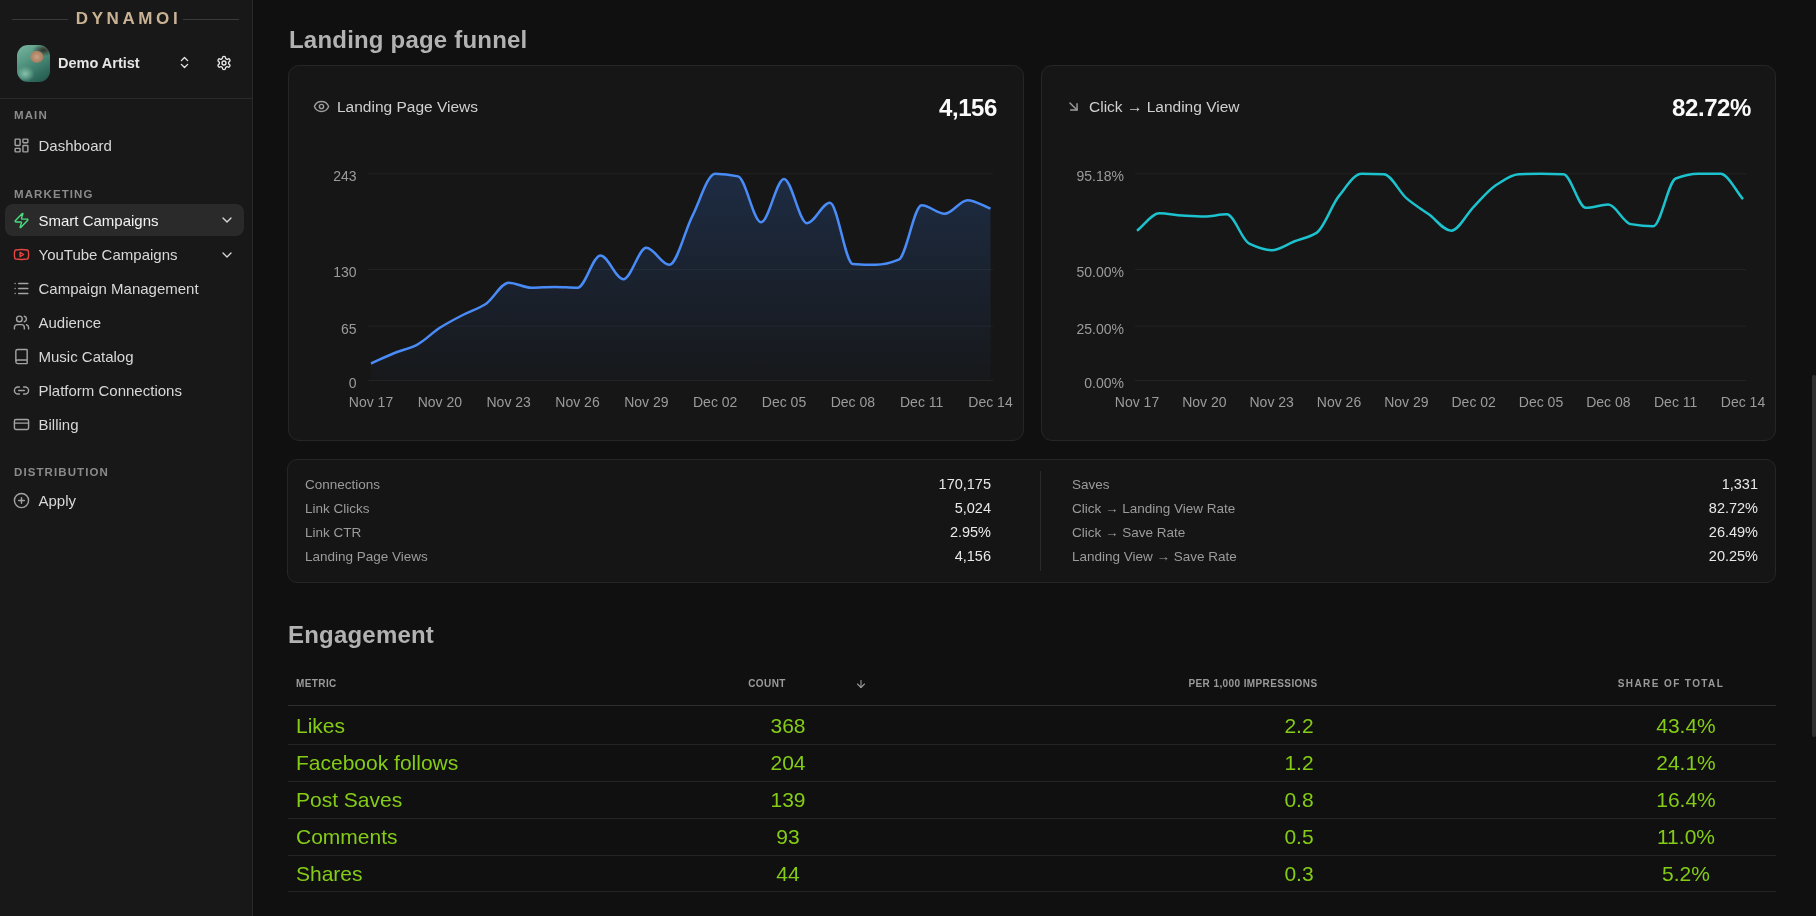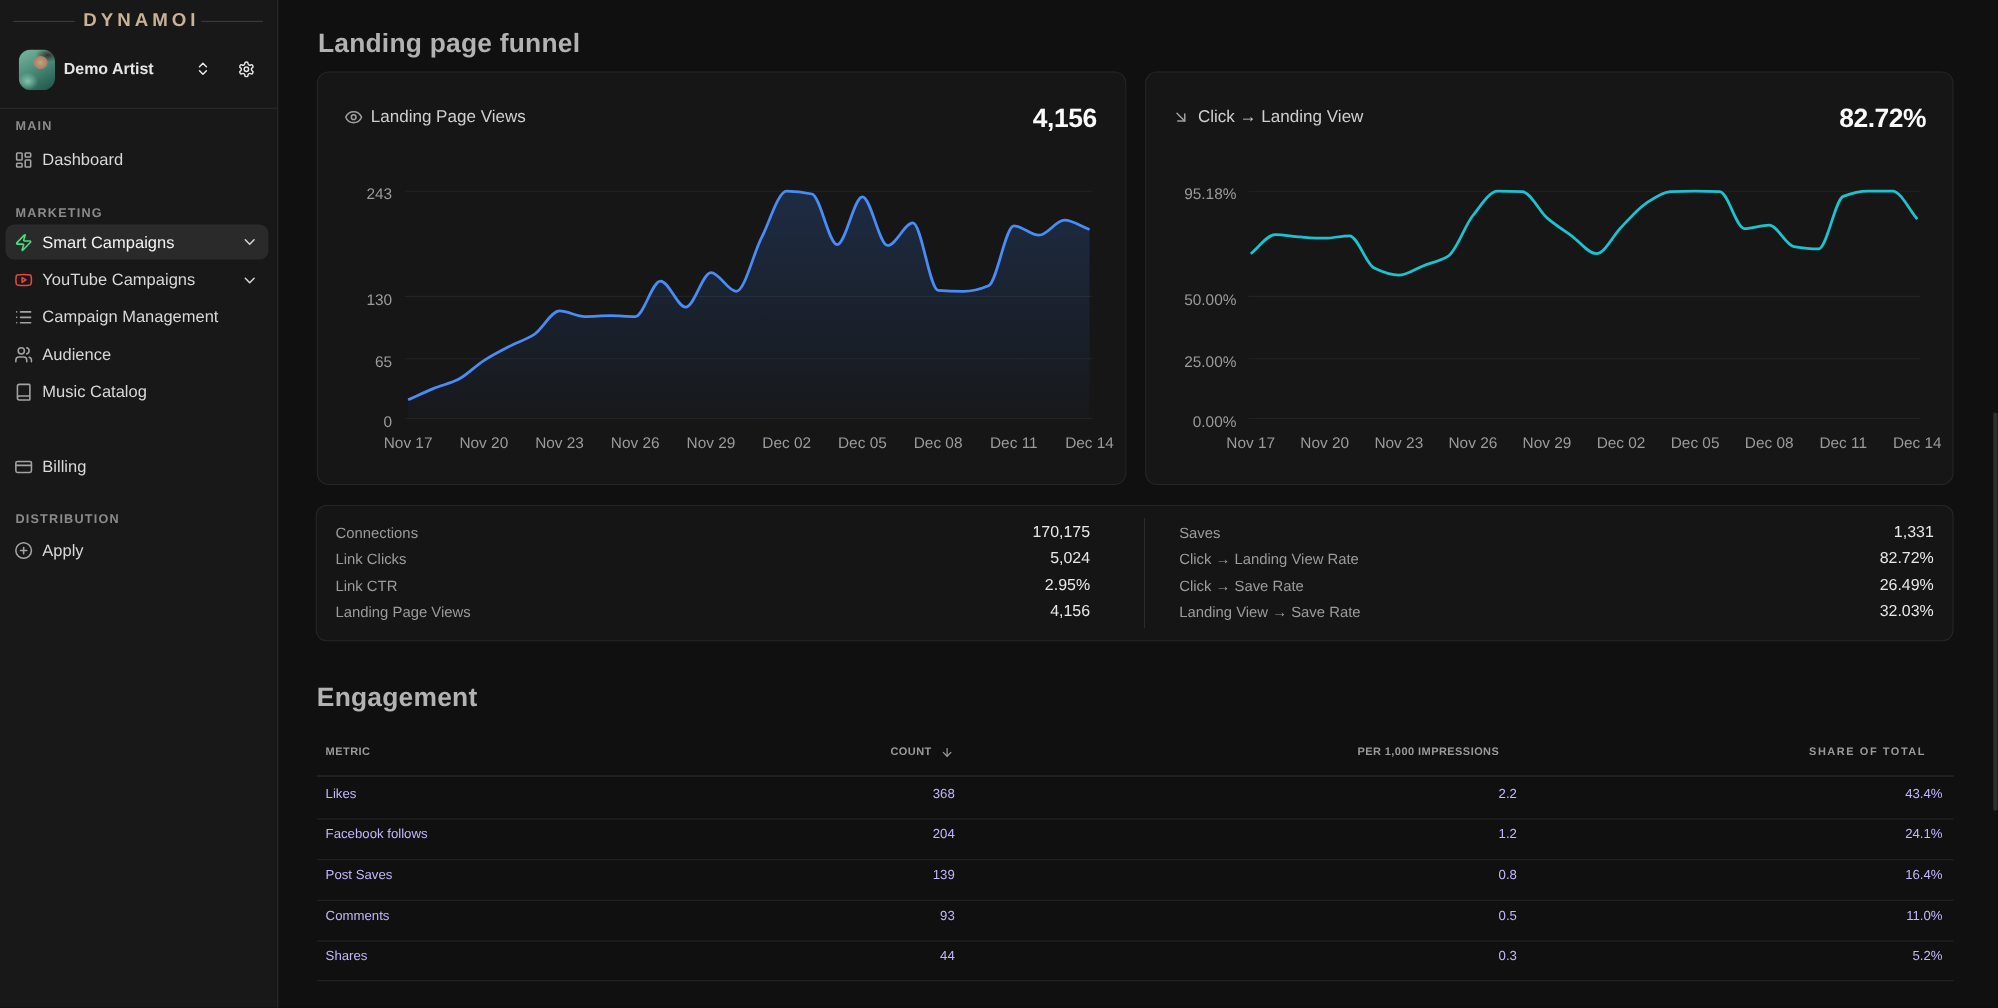--- a/index.html
+++ b/index.html
@@ -28,23 +28,23 @@
 .h1 { position:absolute; font-size:24px; letter-spacing:-0.5px; font-weight:600; color:#b2b2b2; letter-spacing:0.2px;}
 .card { position:absolute; background:#161616; border:1px solid #262626; border-radius:11px; }
 .chead-ic { position:absolute; color:#9d9d9d; }
 .chead-t { position:absolute; font-size:15.5px; color:#cfcfcf; }
 .chead-v { position:absolute; font-size:24px; font-weight:700; color:#fafafa; text-align:right; width:200px; letter-spacing:-0.4px; line-height:1;}
 
 .stat-l { position:absolute; font-size:13.5px; color:#9b9b9b; }
 .stat-v { position:absolute; font-size:14.5px; color:#e8e8e8; text-align:right; width:160px; }
 
 .th { position:absolute; font-size:10px; font-weight:600; letter-spacing:0.4px; color:#9a9a9a; }
-.td { position:absolute; font-size:12px; color:#c4b5fd; }
+.td { position:absolute; font-size:21px; color:#84cc16; }
 .tr-line { position:absolute; left:288px; width:1488px; height:1px; background:#242424; }
-.num { text-align:right; width:160px; }
+.num { text-align:center; width:160px; }
 </style>
 </head>
 <body>
 <div id="sidebar">
   <div class="logo">DYNAMOI</div>
   <div class="logoline" style="left:12px;"></div>
   <div class="logoline" style="left:183px;"></div>
   <div class="avatar"></div>
   <div class="uname">Demo Artist</div>
   <svg class="abs" style="left:177px;top:55px;color:#e8e8e8" width="15" height="15" viewBox="0 0 24 24" fill="none" stroke="currentColor" stroke-width="2.2" stroke-linecap="round" stroke-linejoin="round">
@@ -104,20 +104,28 @@
         <path d="M22 21v-2a4 4 0 0 0-3-3.87"></path>
         <path d="M16 3.13a4 4 0 0 1 0 7.75"></path>
       </svg>
     <span class="t">Audience</span>
   </div>
   <div class="nav" style="top:340.5px;">
     <svg width="17" height="17" viewBox="0 0 24 24" fill="none" stroke="#a3a3a3" stroke-width="2" stroke-linecap="round" stroke-linejoin="round">
         <path d="M4 19.5v-15A2.5 2.5 0 0 1 6.5 2H19a1 1 0 0 1 1 1v18a1 1 0 0 1-1 1H6.5a1 1 0 0 1 0-5H20"></path>
       </svg>
     <span class="t">Music Catalog</span>
+  </div>
+  <div class="nav" style="top:374.5px;">
+    <svg width="17" height="17" viewBox="0 0 24 24" fill="none" stroke="#a3a3a3" stroke-width="2" stroke-linecap="round" stroke-linejoin="round">
+        <path d="M9 17H7A5 5 0 0 1 7 7h2"></path>
+        <path d="M15 7h2a5 5 0 1 1 0 10h-2"></path>
+        <line x1="8" x2="16" y1="12" y2="12"></line>
+      </svg>
+    <span class="t">Platform Connections</span>
   </div>
   <div class="nav" style="top:408.5px;">
     <svg width="17" height="17" viewBox="0 0 24 24" fill="none" stroke="#a3a3a3" stroke-width="2" stroke-linecap="round" stroke-linejoin="round">
         <rect width="20" height="14" x="2" y="5" rx="2"></rect>
         <line x1="2" x2="22" y1="10" y2="10"></line>
       </svg>
     <span class="t">Billing</span>
   </div>
   <div class="slabel" style="top:466px;">DISTRIBUTION</div>
   <div class="nav" style="top:484.5px;">
@@ -207,21 +215,21 @@
 <div class="stat-v" style="left:831px; top:524px;">2.95%</div>
 <div class="stat-l" style="left:305px; top:549px;">Landing Page Views</div>
 <div class="stat-v" style="left:831px; top:548px;">4,156</div>
 <div class="stat-l" style="left:1072px; top:477px;">Saves</div>
 <div class="stat-v" style="left:1598px; top:476px;">1,331</div>
 <div class="stat-l" style="left:1072px; top:501px;">Click → Landing View Rate</div>
 <div class="stat-v" style="left:1598px; top:500px;">82.72%</div>
 <div class="stat-l" style="left:1072px; top:525px;">Click → Save Rate</div>
 <div class="stat-v" style="left:1598px; top:524px;">26.49%</div>
 <div class="stat-l" style="left:1072px; top:549px;">Landing View → Save Rate</div>
-<div class="stat-v" style="left:1598px; top:548px;">32.03%</div>
+<div class="stat-v" style="left:1598px; top:548px;">20.25%</div>
 
 <div class="h1" style="left:288px; top:621px; font-size:24px;">Engagement</div>
 <div class="th" style="left:296px; top:678px;">METRIC</div>
 <div class="th num" style="left:687px; top:678px; width:160px;">COUNT</div>
 <svg class="abs" style="left:855px; top:678px;" width="12" height="12" viewBox="0 0 24 24" fill="none" stroke="#9a9a9a" stroke-width="2.2" stroke-linecap="round" stroke-linejoin="round">
     <path d="M12 5v14"></path>
     <path d="m19 12-7 7-7-7"></path>
   </svg>
 <div class="th num" style="left:1143px; top:678px; width:220px;">PER 1,000 IMPRESSIONS</div>
 <div class="th num" style="left:1591px; top:678px; width:160px; letter-spacing:1.4px;">SHARE OF TOTAL</div>

